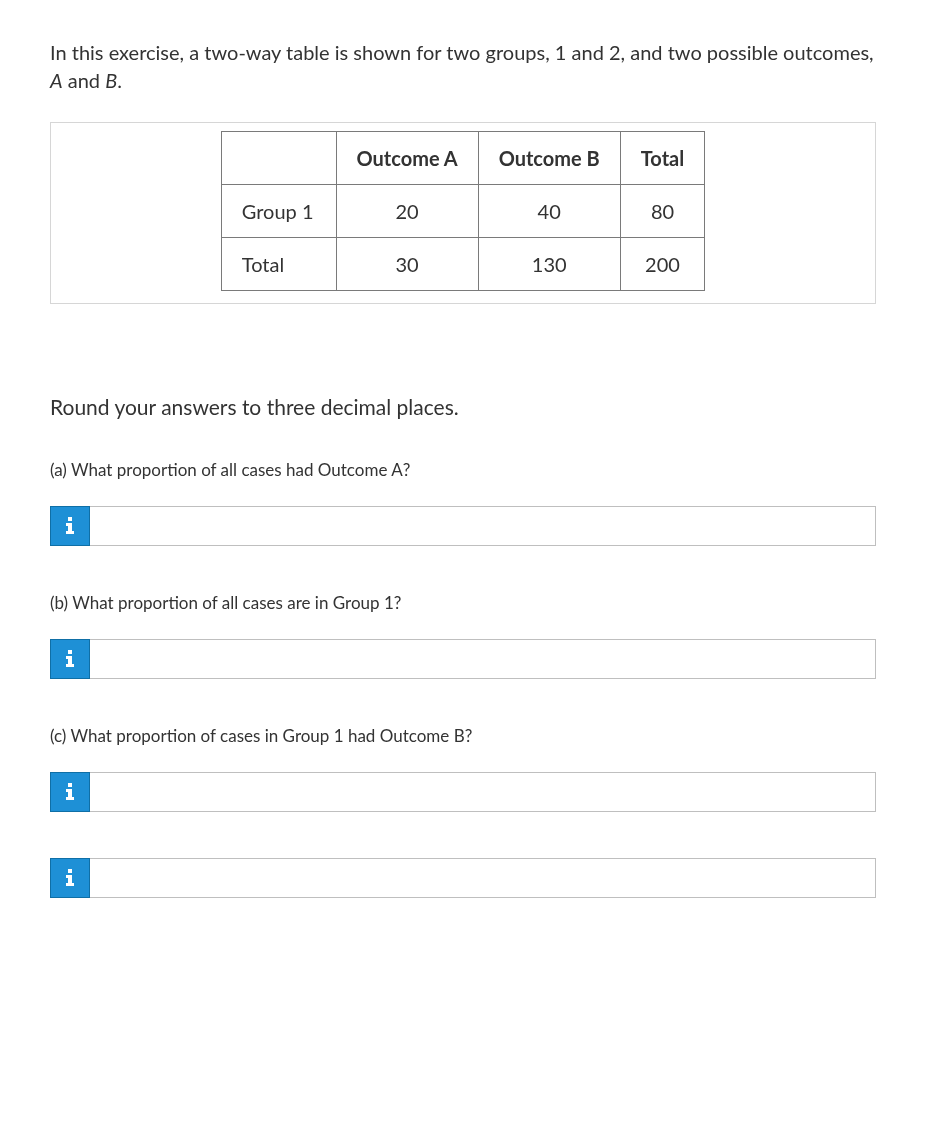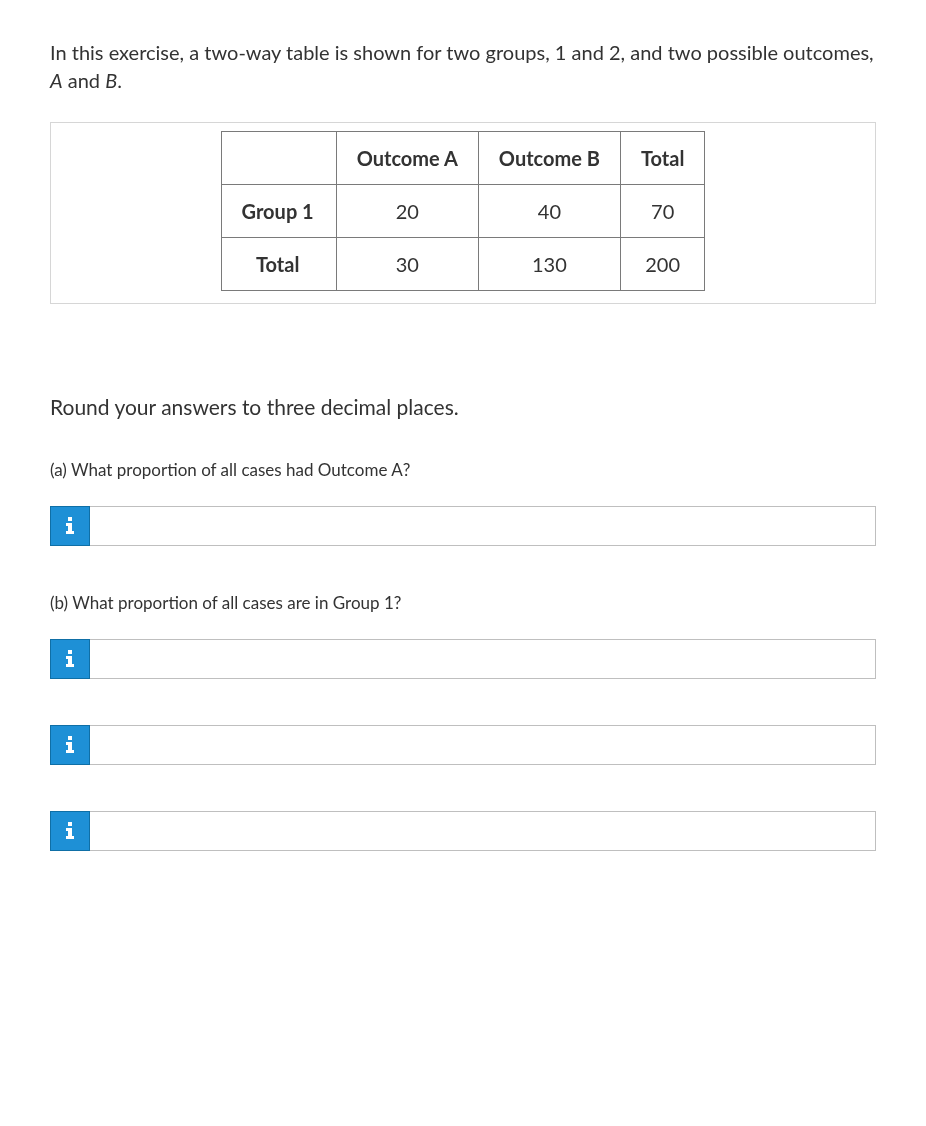--- a/index.html
+++ b/index.html
@@ -34,22 +34,22 @@
     border-collapse: collapse;
     font-size: 20px;
   }
   table.twoway th, table.twoway td {
     border: 1px solid #7a7a7a;
     padding: 14px 20px;
     text-align: center;
     min-width: 70px;
   }
   table.twoway th.rowhead {
-    text-align: center;
-    font-weight: 700;
+    text-align: left;
+    font-weight: 400;
     padding-right: 22px;
   }
   table.twoway th.colhead {
     font-weight: 700;
     white-space: nowrap;
   }
   table.twoway th.blank {
     border: 1px solid #7a7a7a;
   }
   .instr {
@@ -106,21 +106,21 @@
             <tr>
           <th class="blank"></th>
           <th class="colhead">Outcome A</th>
           <th class="colhead">Outcome B</th>
           <th class="colhead">Total</th>
         </tr>
         <tr>
           <th class="rowhead">Group 1</th>
           <td>20</td>
           <td>40</td>
-          <td>70</td>
+          <td>80</td>
         </tr>
         <tr>
           <th class="rowhead">Total</th>
           <td>30</td>
           <td>130</td>
           <td>200</td>
         </tr>
       </tbody>
         </table>
     </div>
@@ -147,20 +147,21 @@
       <svg width="14" height="18" viewBox="0 0 14 18">
         <rect x="5" y="0" width="4" height="4" fill="#fff"></rect>
         <rect x="3" y="6" width="6" height="3" fill="#fff"></rect>
         <rect x="5" y="6" width="4" height="10" fill="#fff"></rect>
         <rect x="3" y="14" width="8" height="3" fill="#fff"></rect>
       </svg>
     </div>
     <input type="text" class="answer-input" value="" style="">
   </div>
 
+  <p class="question">(c) What proportion of cases in Group 1 had Outcome B?</p>
   <div class="answer-row">
     <div class="info-btn">
       <svg width="14" height="18" viewBox="0 0 14 18">
         <rect x="5" y="0" width="4" height="4" fill="#fff"></rect>
         <rect x="3" y="6" width="6" height="3" fill="#fff"></rect>
         <rect x="5" y="6" width="4" height="10" fill="#fff"></rect>
         <rect x="3" y="14" width="8" height="3" fill="#fff"></rect>
       </svg>
     </div>
     <input type="text" class="answer-input" value="" style="">

